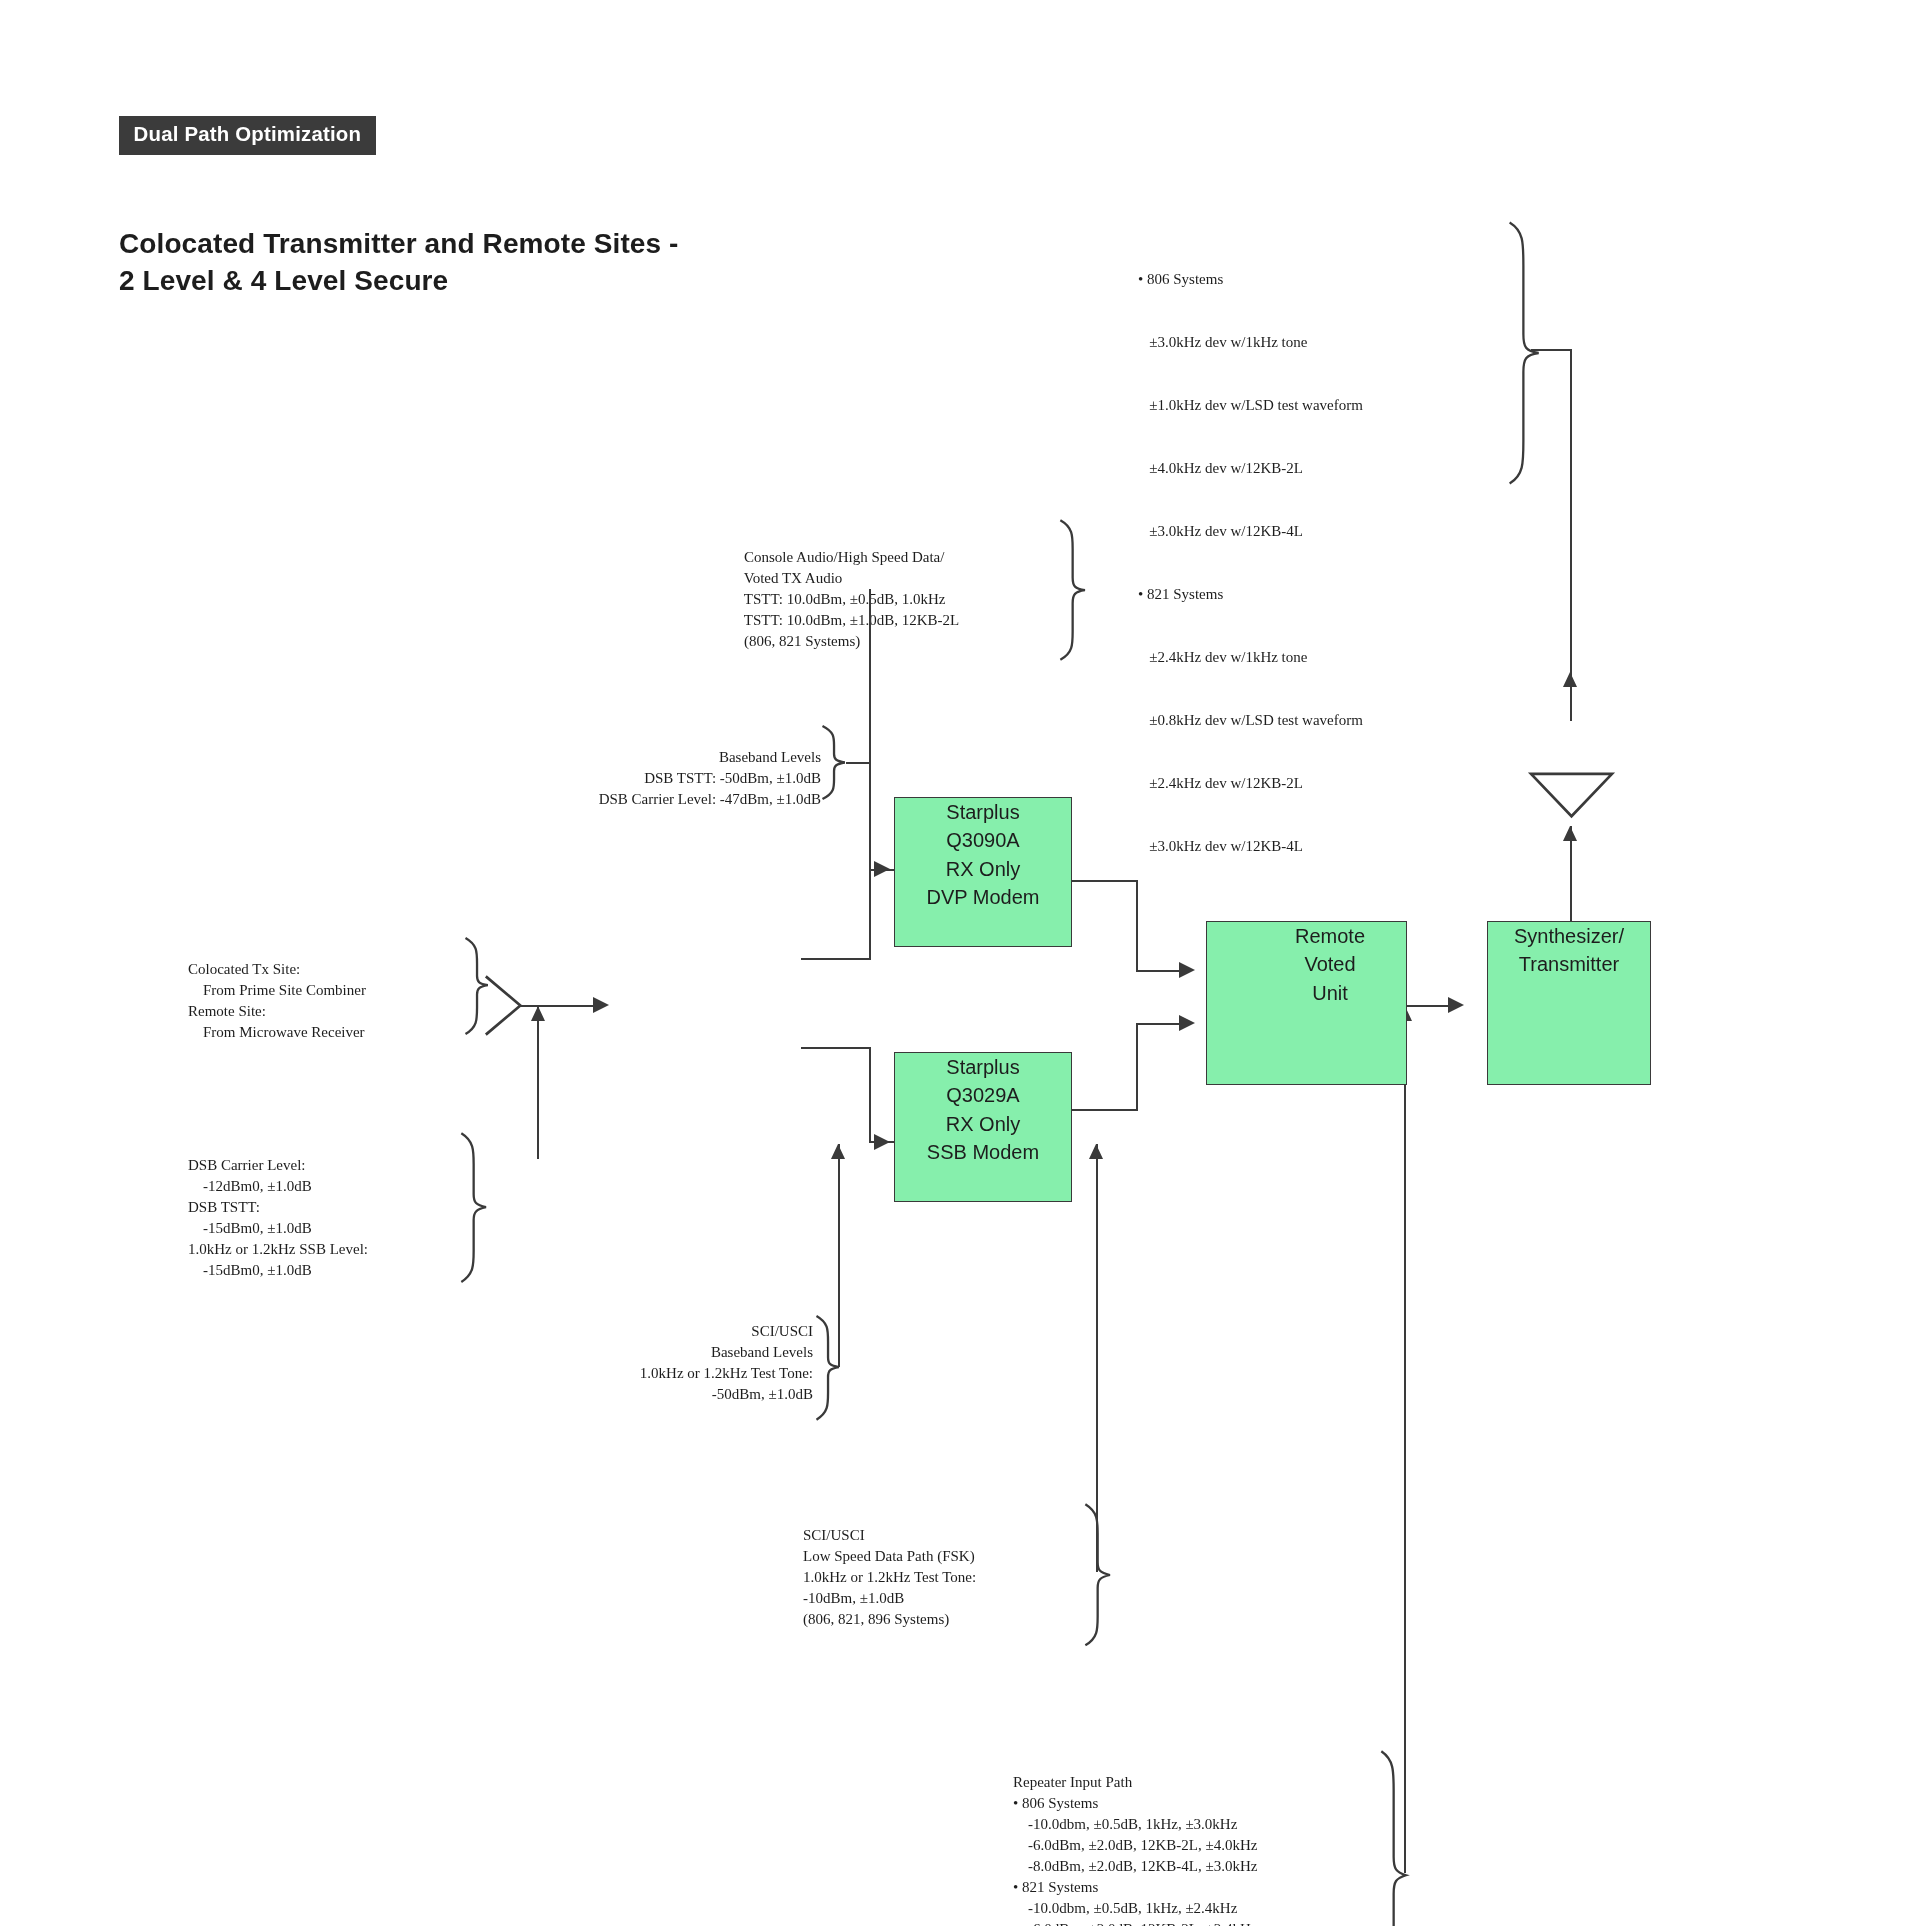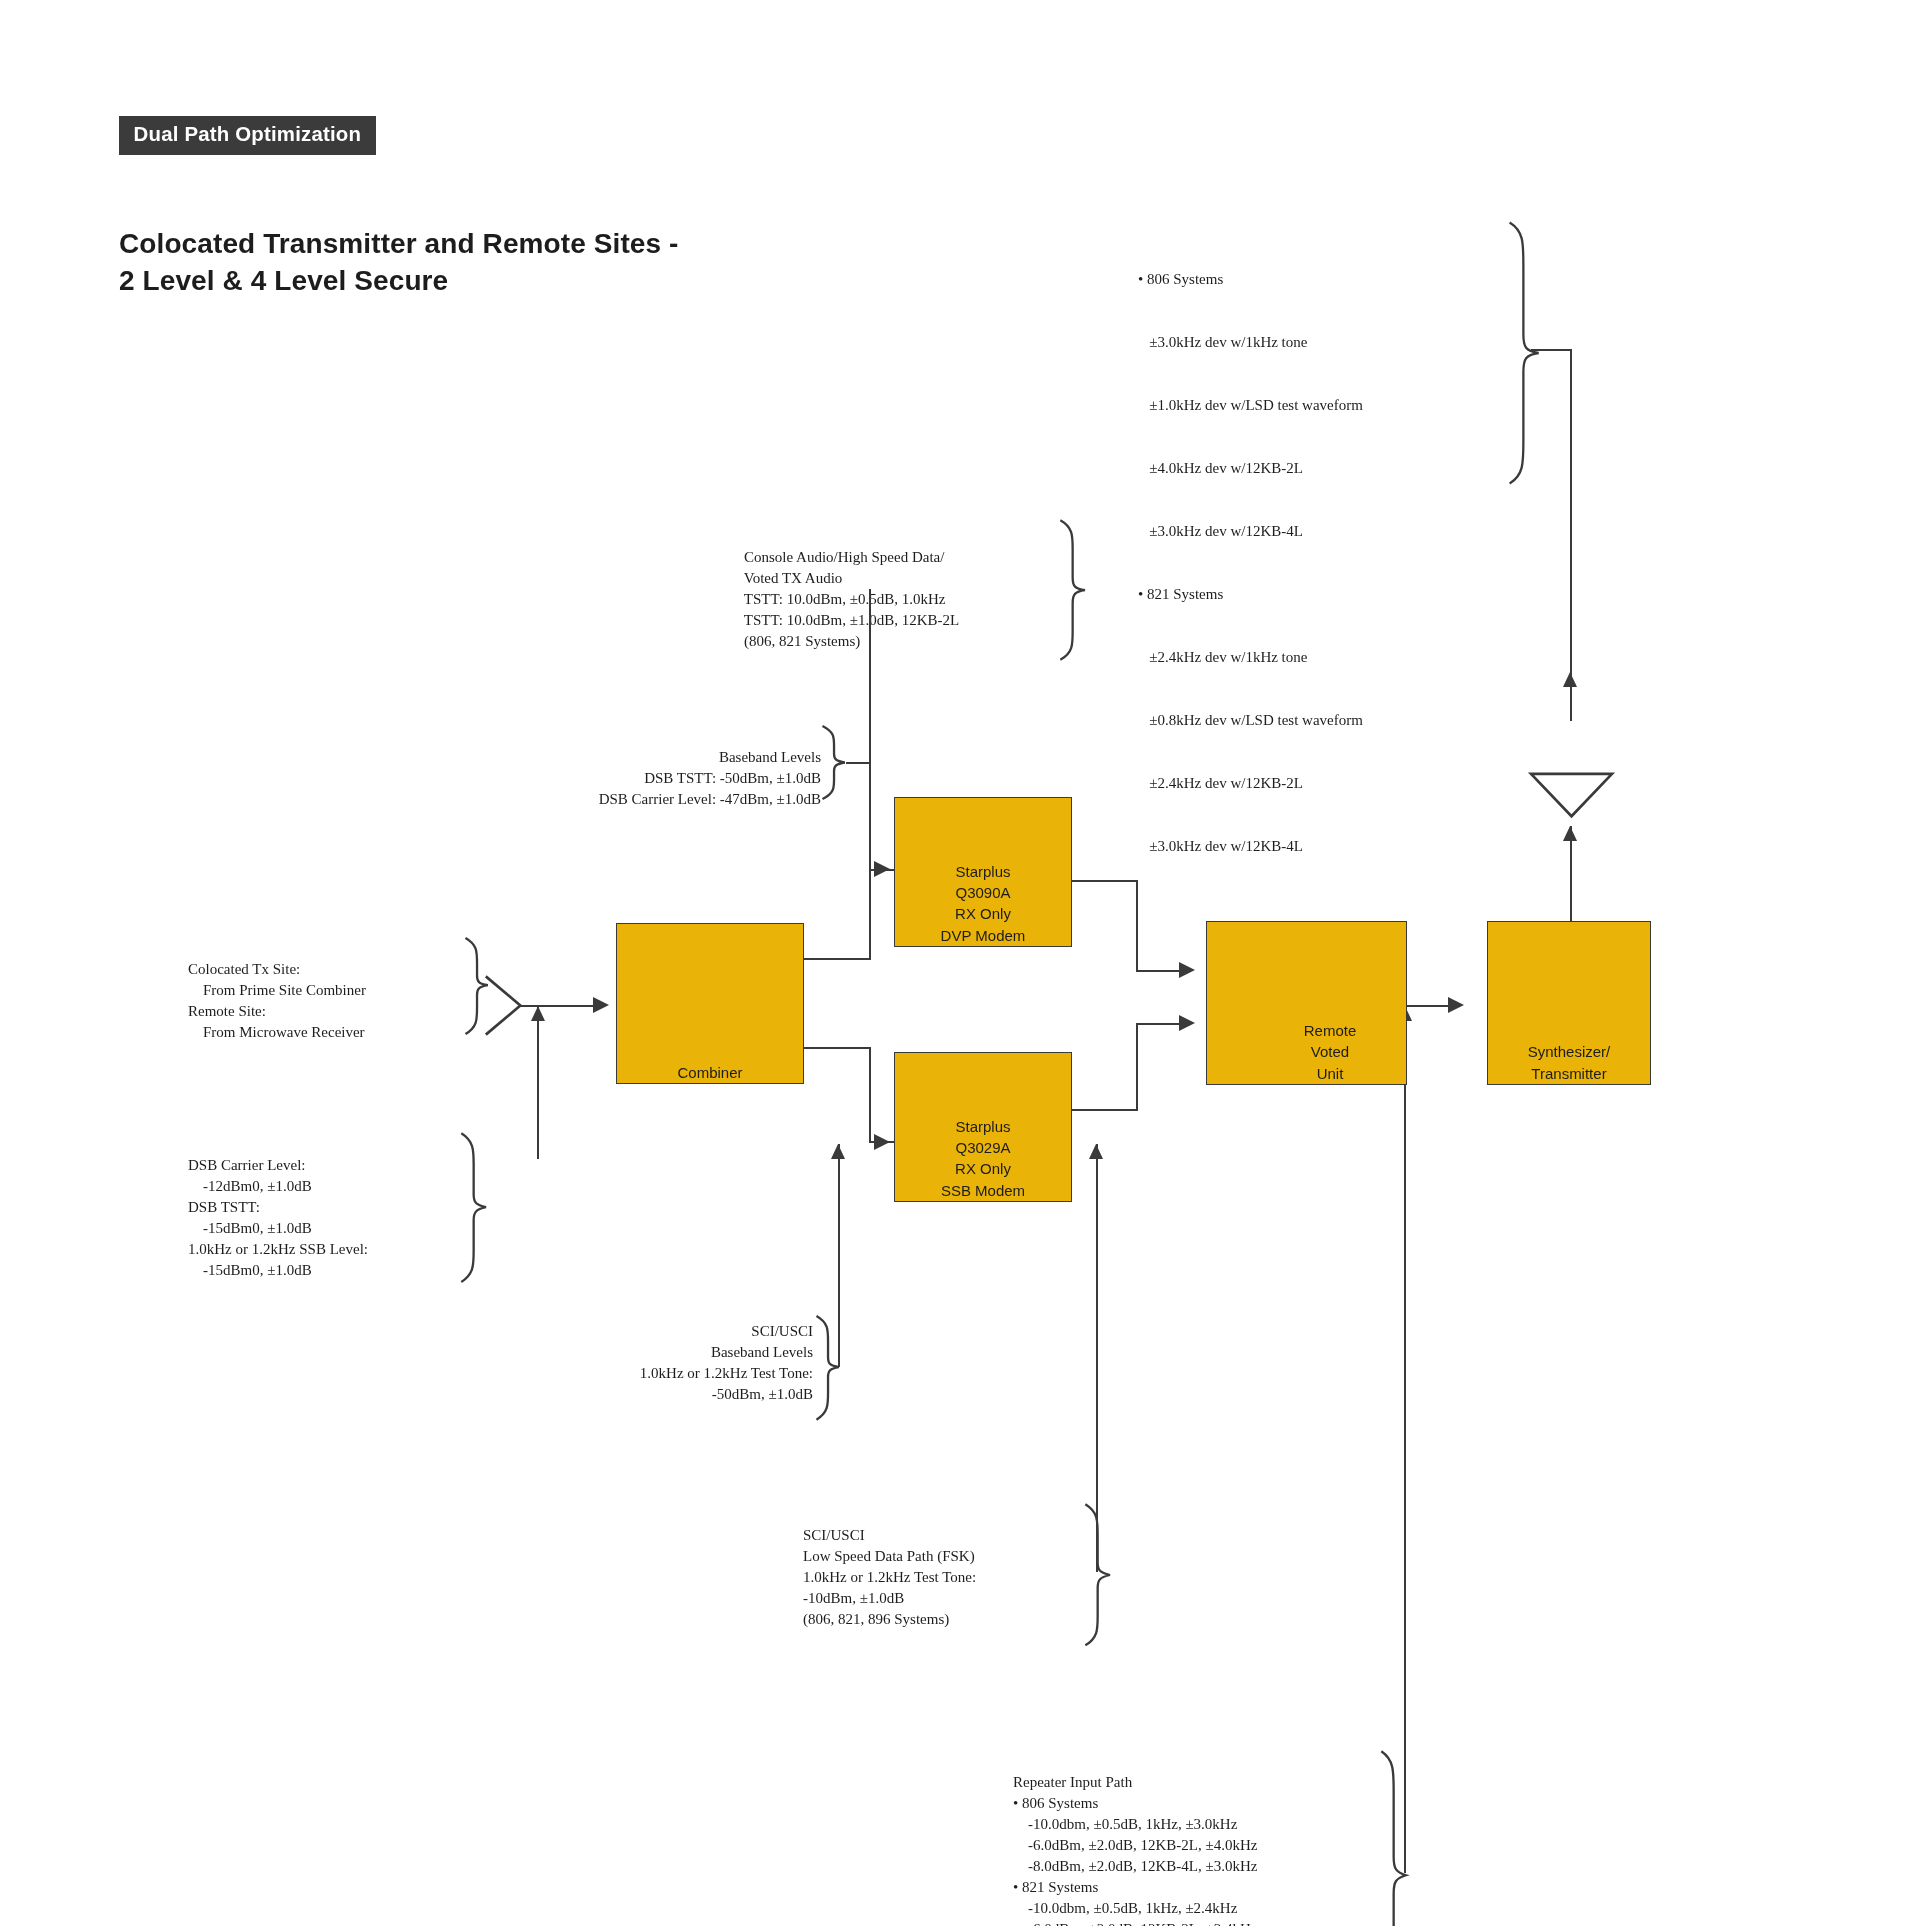--- a/index.html
+++ b/index.html
@@ -28,23 +28,23 @@
   #doc-title div{display:block;}
 
   
   .ann{position:absolute;font-size:15px;line-height:1.40;white-space:pre;font-family:Liberation Serif, serif;}
   .ann.right{text-align:right;}
   .ann.left{text-align:left;}
   .ann .bullet-line{display:block;}
 
   
   .box{
-    position:absolute;border:1.9px solid #3a3a3a;background:#eab308;
-    display:flex;align-items:flex-end;justify-content:center;
-    text-align:center;font-size:15px;line-height:1.42;
+    position:absolute;border:1.9px solid #3a3a3a;background:#86efac;
+    display:flex;align-items:flex-start;justify-content:center;
+    text-align:center;font-size:20px;line-height:1.42;
   }
   .box span{display:block;}
 
   
   .hline{position:absolute;height:1.9px;background:#3a3a3a;}
   .vline{position:absolute;width:1.9px;background:#3a3a3a;}
   .arrow-r{position:absolute;width:0;height:0;
     border-top:8.5px solid transparent;border-bottom:8.5px solid transparent;
     border-left:16px solid #3a3a3a;}
   .arrow-u{position:absolute;width:0;height:0;
@@ -237,23 +237,20 @@
   <div class="arrow-u" style="left:1563px;top:826px;"></div>
 
   <div class="vline" style="left:1570px;top:349px;height:372px;"></div>
   <div class="arrow-u" style="left:1563px;top:672px;"></div>
   <div class="hline" style="left:1531px;top:349px;width:40px;"></div>
 
   <div class="vline" style="left:869px;top:589px;height:281px;"></div>
 
   <div class="hline" style="left:846px;top:762px;width:24px;"></div>
 
-  <div class="box" id="box-combiner" style="left:616px;top:923px;width:186px;height:159px;">
-    <span>Combiner</span>
-  </div>
 
   <div class="box" id="box-dvp" style="left:894px;top:797px;width:176px;height:148px;">
     <div>
       <span>Starplus</span>
       <span>Q3090A</span>
       <span>RX Only</span>
       <span>DVP Modem</span>
     </div>
   </div>
 

